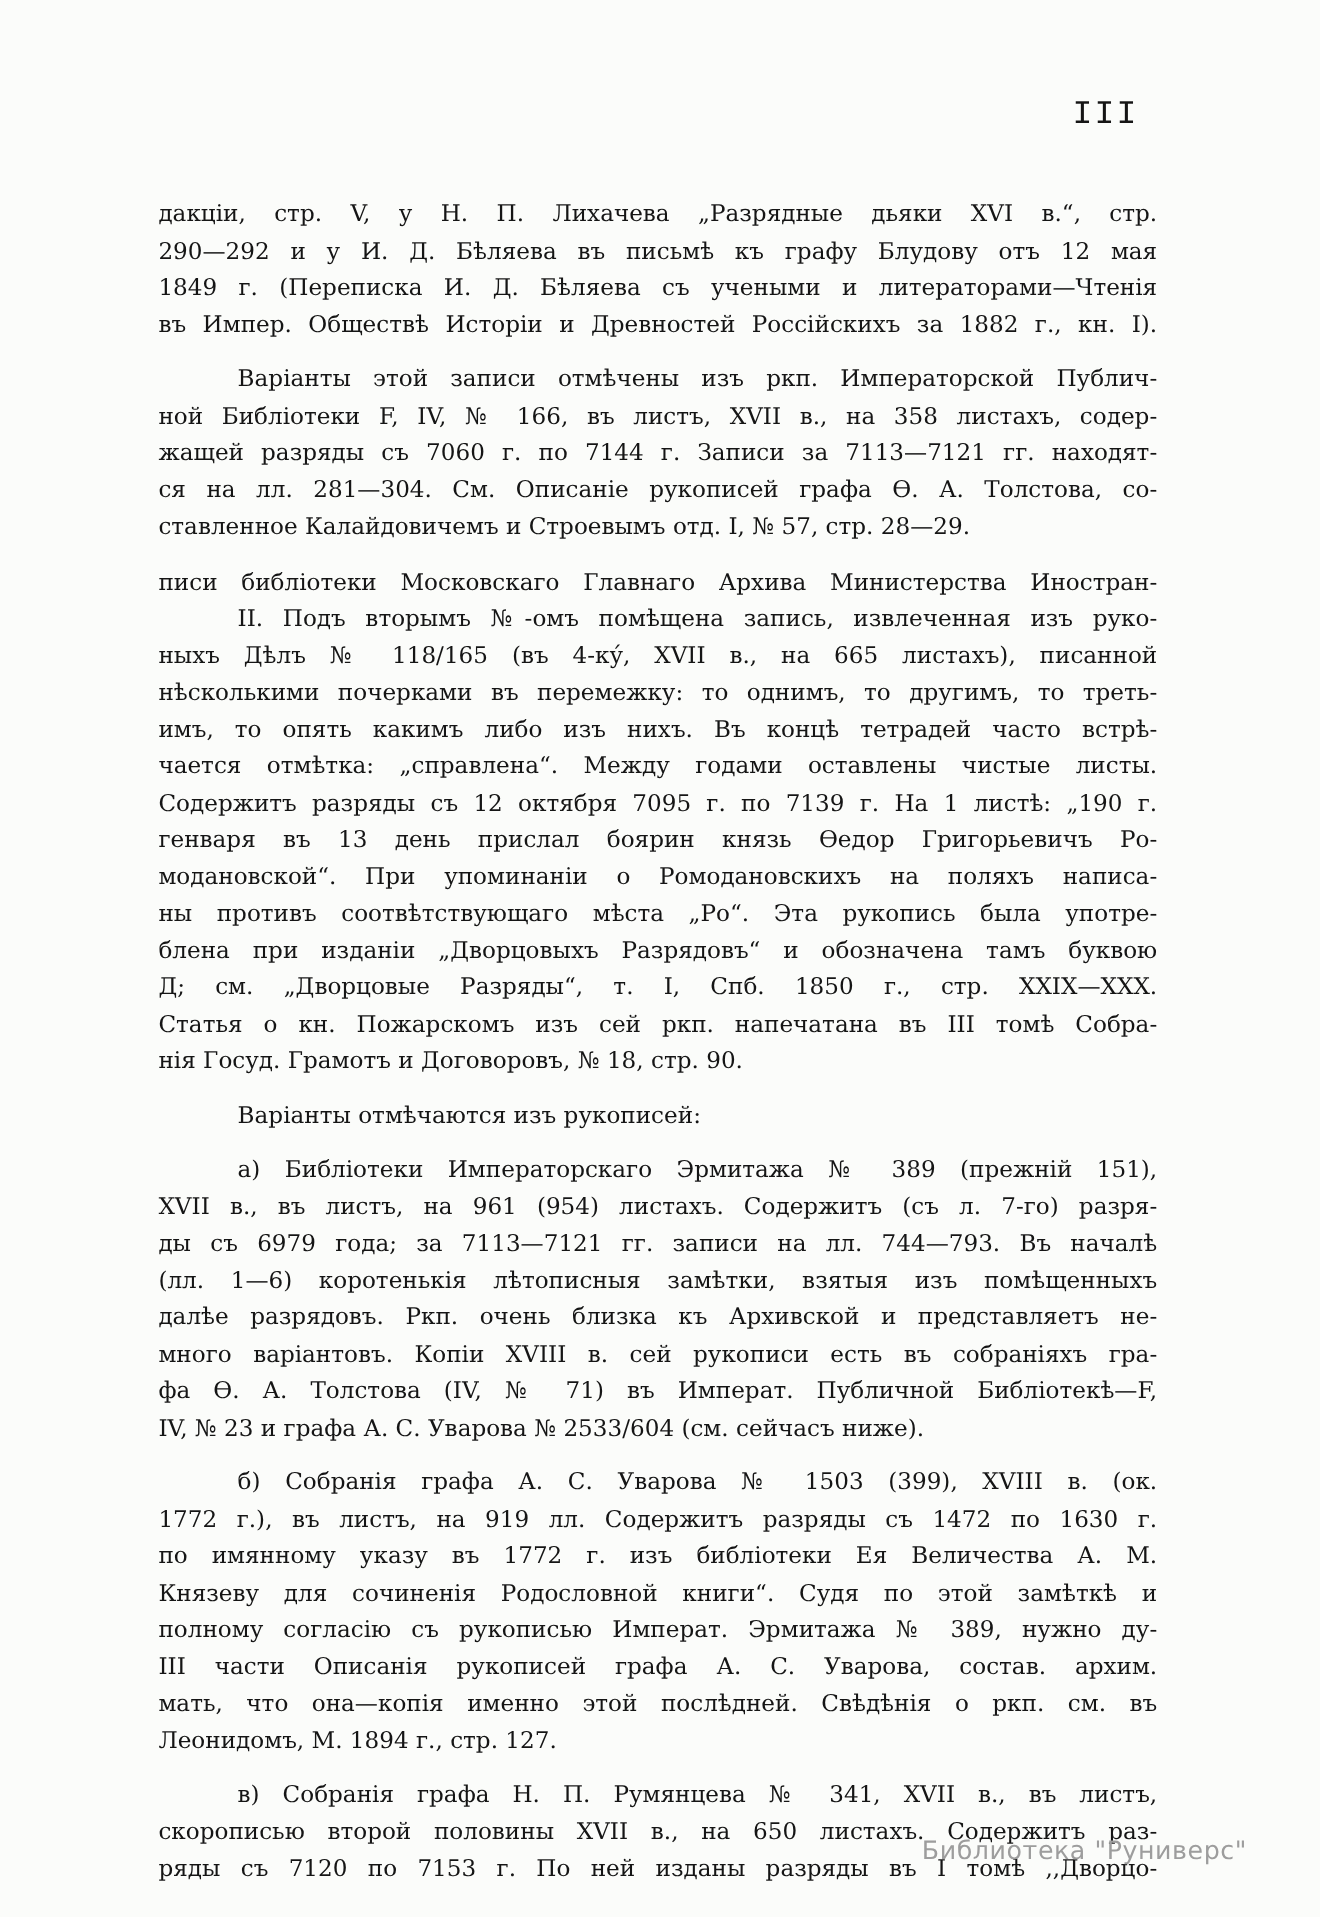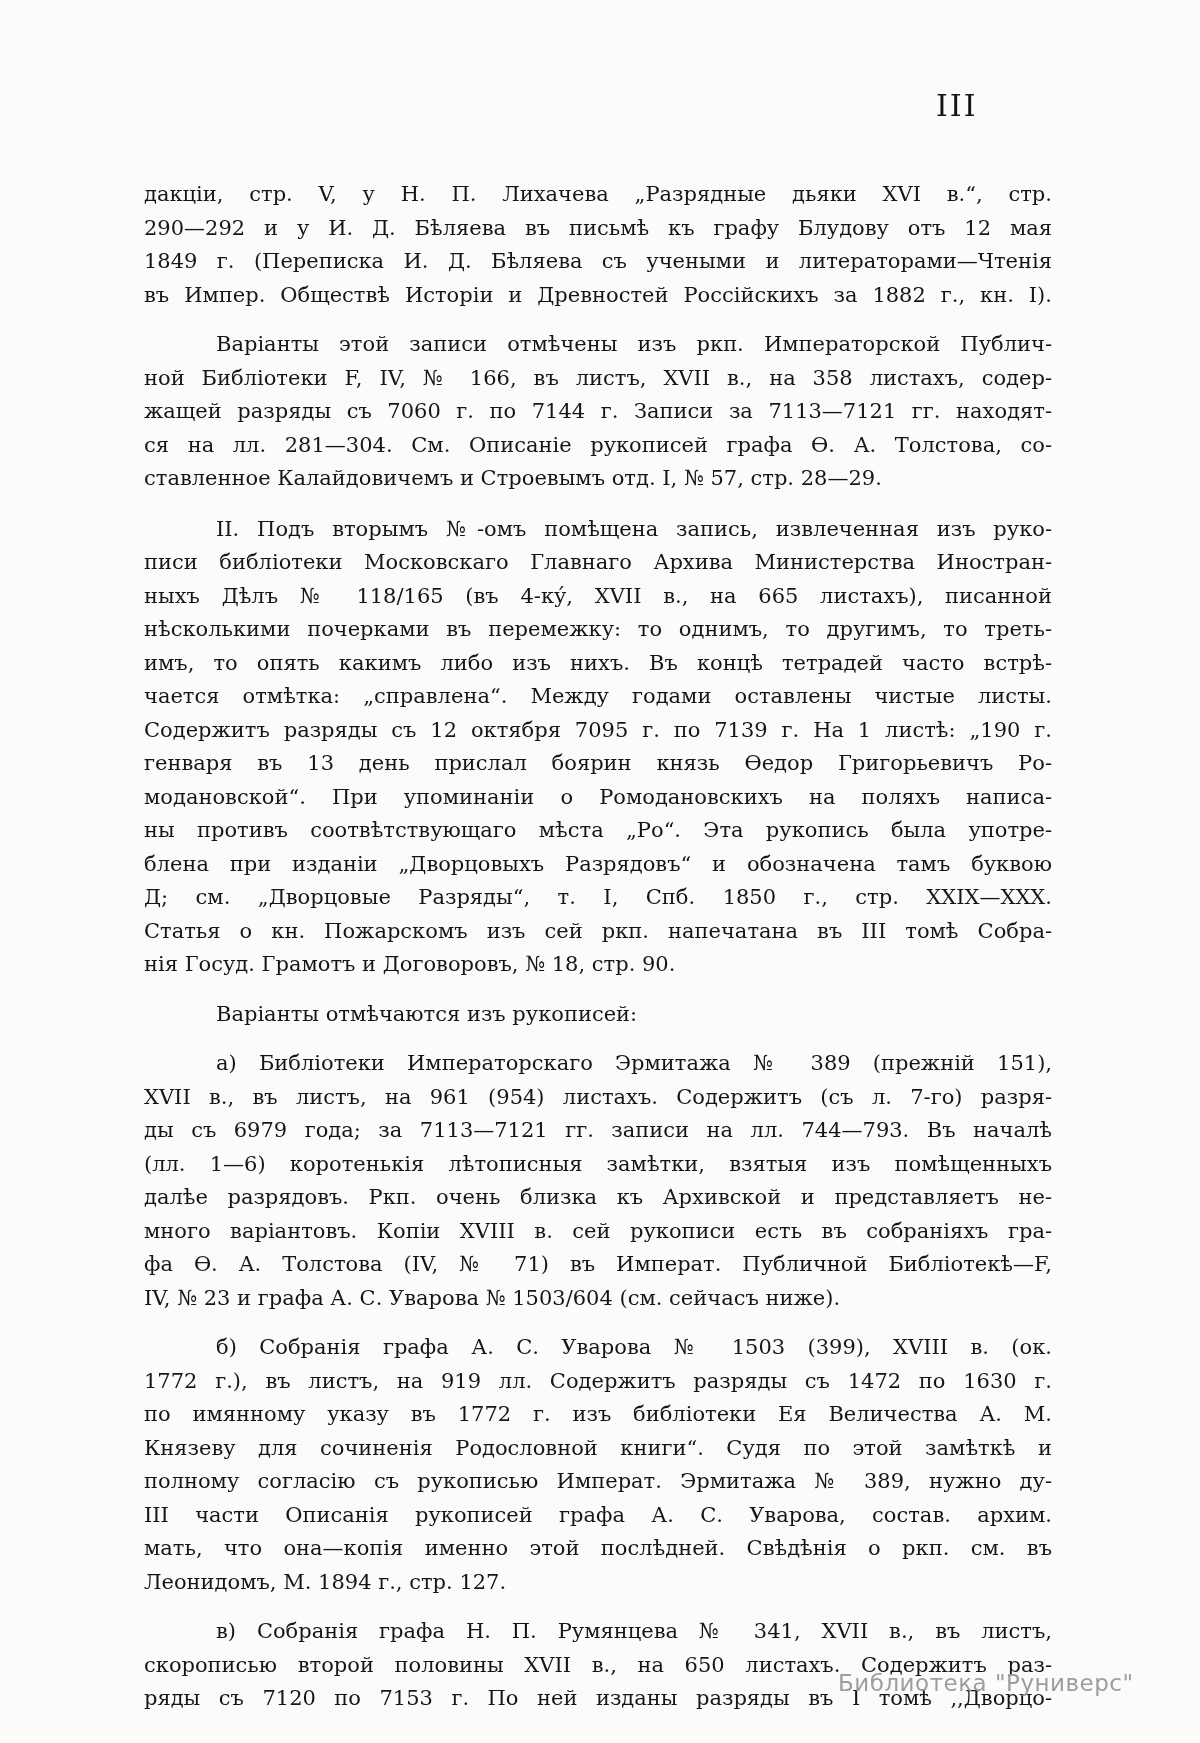--- a/index.html
+++ b/index.html
@@ -11,25 +11,26 @@
     position: relative;
     width: 1200px;
     height: 1743px;
     background: #fbfcfa;
     overflow: hidden;
     font-family: "DejaVu Serif", "Liberation Serif", serif;
     color: #151515;
   }
   .page-number {
     position: absolute;
-    left: 936px;
+    left: 975px;
     top: 88px;
     font-size: 30px;
     letter-spacing: 2px;
     color: #151515;
+    font-family: Liberation Mono, monospace;
   }
   .body-text {
     position: absolute;
     left: 128px;
     top: 162px;
     width: 940px;
   }
   .para { margin: 16px; padding: 0; }
   .para.gap { margin-top: 17px; }
   .line {
@@ -71,22 +72,22 @@
         <div class="line j">въ Импер. Обществѣ Исторіи и Древностей Россійскихъ за 1882 г., кн. I).</div>
       </div>
       <div class="para">
         <div class="line j indent">Варіанты этой записи отмѣчены изъ ркп. Императорской Публич-</div>
         <div class="line j">ной Библіотеки F, IV, № 166, въ листъ, XVII в., на 358 листахъ, содер-</div>
         <div class="line j">жащей разряды съ 7060 г. по 7144 г. Записи за 7113—7121 гг. находят-</div>
         <div class="line j">ся на лл. 281—304. См. Описаніе рукописей графа Ѳ. А. Толстова, со-</div>
         <div class="line l">ставленное Калайдовичемъ и Строевымъ отд. I, № 57, стр. 28—29.</div>
       </div>
       <div class="para gap">
+        <div class="line j">писи библіотеки Московскаго Главнаго Архива Министерства Иностран-</div>
         <div class="line j indent">II. Подъ вторымъ №-омъ помѣщена запись, извлеченная изъ руко-</div>
-        <div class="line j">писи библіотеки Московскаго Главнаго Архива Министерства Иностран-</div>
         <div class="line j">ныхъ Дѣлъ № 118/165 (въ 4-ку́, XVII в., на 665 листахъ), писанной</div>
         <div class="line j">нѣсколькими почерками въ перемежку: то однимъ, то другимъ, то треть-</div>
         <div class="line j">имъ, то опять какимъ либо изъ нихъ. Въ концѣ тетрадей часто встрѣ-</div>
         <div class="line j">чается отмѣтка: „справлена“. Между годами оставлены чистые листы.</div>
         <div class="line j">Содержитъ разряды съ 12 октября 7095 г. по 7139 г. На 1 листѣ: „190 г.</div>
         <div class="line j">генваря въ 13 день прислал боярин князь Ѳедор Григорьевичъ Ро-</div>
         <div class="line j">модановской“. При упоминаніи о Ромодановскихъ на поляхъ написа-</div>
         <div class="line j">ны противъ соотвѣтствующаго мѣста „Ро“. Эта рукопись была употре-</div>
         <div class="line j">блена при изданіи „Дворцовыхъ Разрядовъ“ и обозначена тамъ буквою</div>
         <div class="line j">Д; см. „Дворцовые Разряды“, т. I, Спб. 1850 г., стр. XXIX—XXX.</div>
@@ -97,21 +98,21 @@
         <div class="line l indent">Варіанты отмѣчаются изъ рукописей:</div>
       </div>
       <div class="para">
         <div class="line j indent">а) Библіотеки Императорскаго Эрмитажа № 389 (прежній 151),</div>
         <div class="line j">XVII в., въ листъ, на 961 (954) листахъ. Содержитъ (съ л. 7-го) разря-</div>
         <div class="line j">ды съ 6979 года; за 7113—7121 гг. записи на лл. 744—793. Въ началѣ</div>
         <div class="line j">(лл. 1—6) коротенькія лѣтописныя замѣтки, взятыя изъ помѣщенныхъ</div>
         <div class="line j">далѣе разрядовъ. Ркп. очень близка къ Архивской и представляетъ не-</div>
         <div class="line j">много варіантовъ. Копіи XVIII в. сей рукописи есть въ собраніяхъ гра-</div>
         <div class="line j">фа Ѳ. А. Толстова (IV, № 71) въ Императ. Публичной Библіотекѣ—F,</div>
-        <div class="line l">IV, № 23 и графа А. С. Уварова № 1503/604 (см. сейчасъ ниже).</div>
+        <div class="line l">IV, № 23 и графа А. С. Уварова № 2533/604 (см. сейчасъ ниже).</div>
       </div>
       <div class="para">
         <div class="line j indent">б) Собранія графа А. С. Уварова № 1503 (399), XVIII в. (ок.</div>
         <div class="line j">1772 г.), въ листъ, на 919 лл. Содержитъ разряды съ 1472 по 1630 г.</div>
         <div class="line j">по имянному указу въ 1772 г. изъ библіотеки Ея Величества А. М.</div>
         <div class="line j">Князеву для сочиненія Родословной книги“. Судя по этой замѣткѣ и</div>
         <div class="line j">полному согласію съ рукописью Императ. Эрмитажа № 389, нужно ду-</div>
         <div class="line j">III части Описанія рукописей графа А. С. Уварова, состав. архим.</div>
         <div class="line j">мать, что она—копія именно этой послѣдней. Свѣдѣнія о ркп. см. въ</div>
         <div class="line l">Леонидомъ, М. 1894 г., стр. 127.</div>

